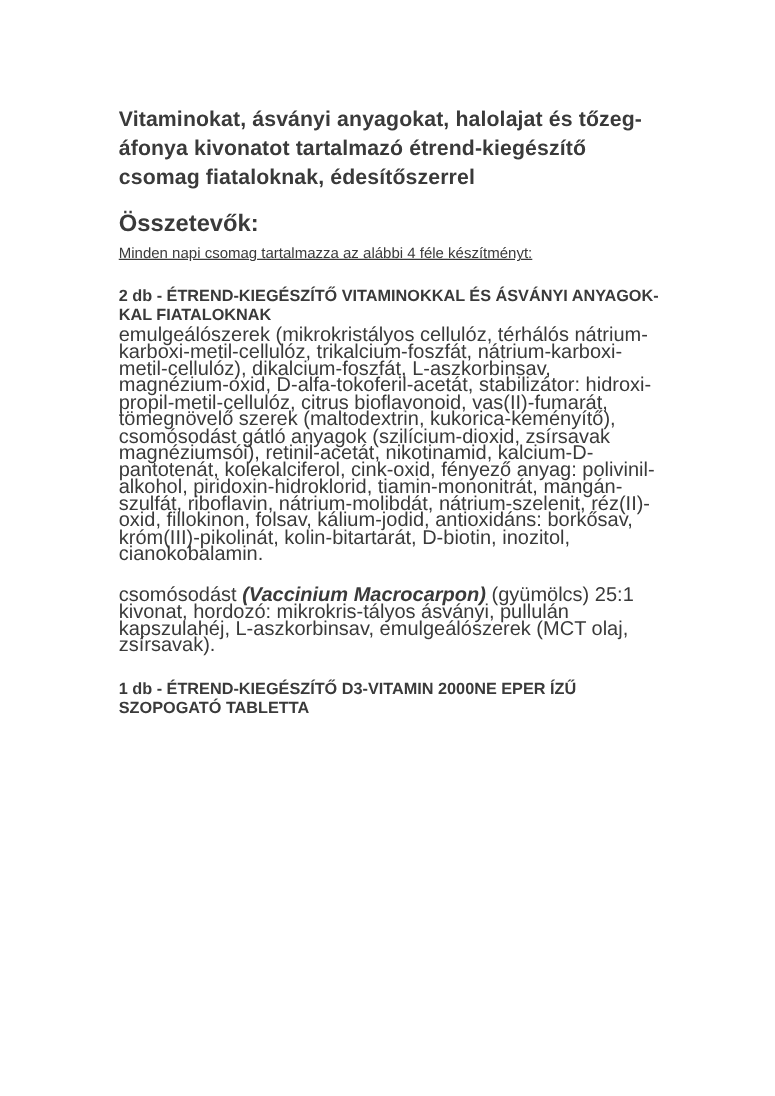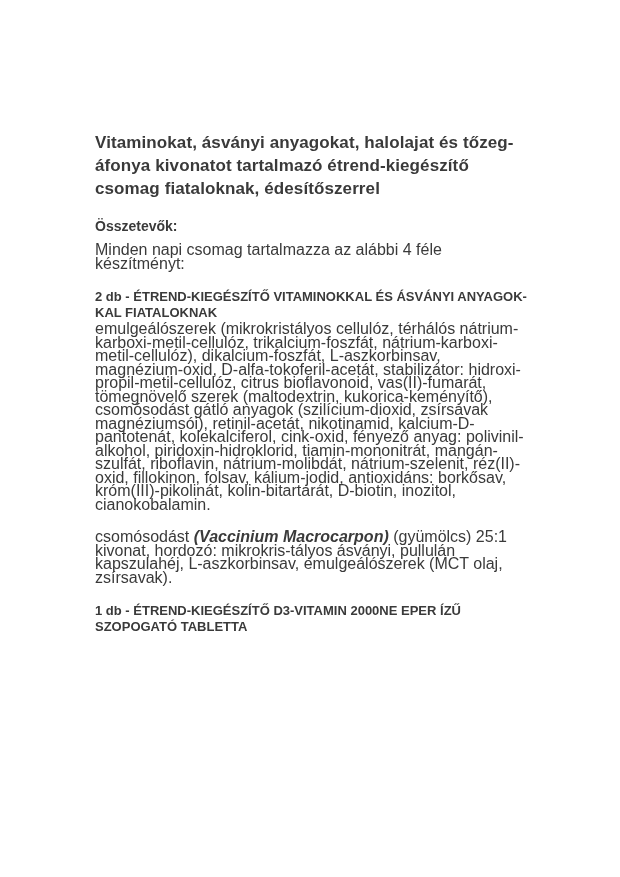--- a/index.html
+++ b/index.html
@@ -9,44 +9,44 @@
   }
   body {
     width: 620px;
     height: 877px;
     overflow: hidden;
     font-family: "Liberation Sans", "DejaVu Sans", sans-serif;
     color: #3a3a3a;
   }
   .doc {
     box-sizing: border-box;
-    padding: 112px 0 0 95px;
+    padding: 84px 0 0 95px;
     width: 559px;
-    margin-top: 19px;
   }
   .doc-inner {
     width: 438px;
   }
   .doc-title {
     font-size: 17px;
     line-height: 23px;
     font-weight: bold;
     margin: 0 0 18px 0;
     letter-spacing: 0.1px;
   }
   .ingredients-heading {
-    font-size: 14px;
+    font-size: 19px;
     line-height: 17px;
     font-weight: bold;
     margin: 0 0 8px 0;
   }
   .intro {
-    font-size: 16px;
+    font-size: 12px;
     line-height: 13.5px;
     margin: 0 0 19px 0;
+    text-decoration: underline;
   }
   .product-section {
     margin: 0 0 19px 0;
   }
   .section-heading {
     font-size: 13px;
     line-height: 15.5px;
     font-weight: bold;
     margin: 0 0 2px 0;
   }

